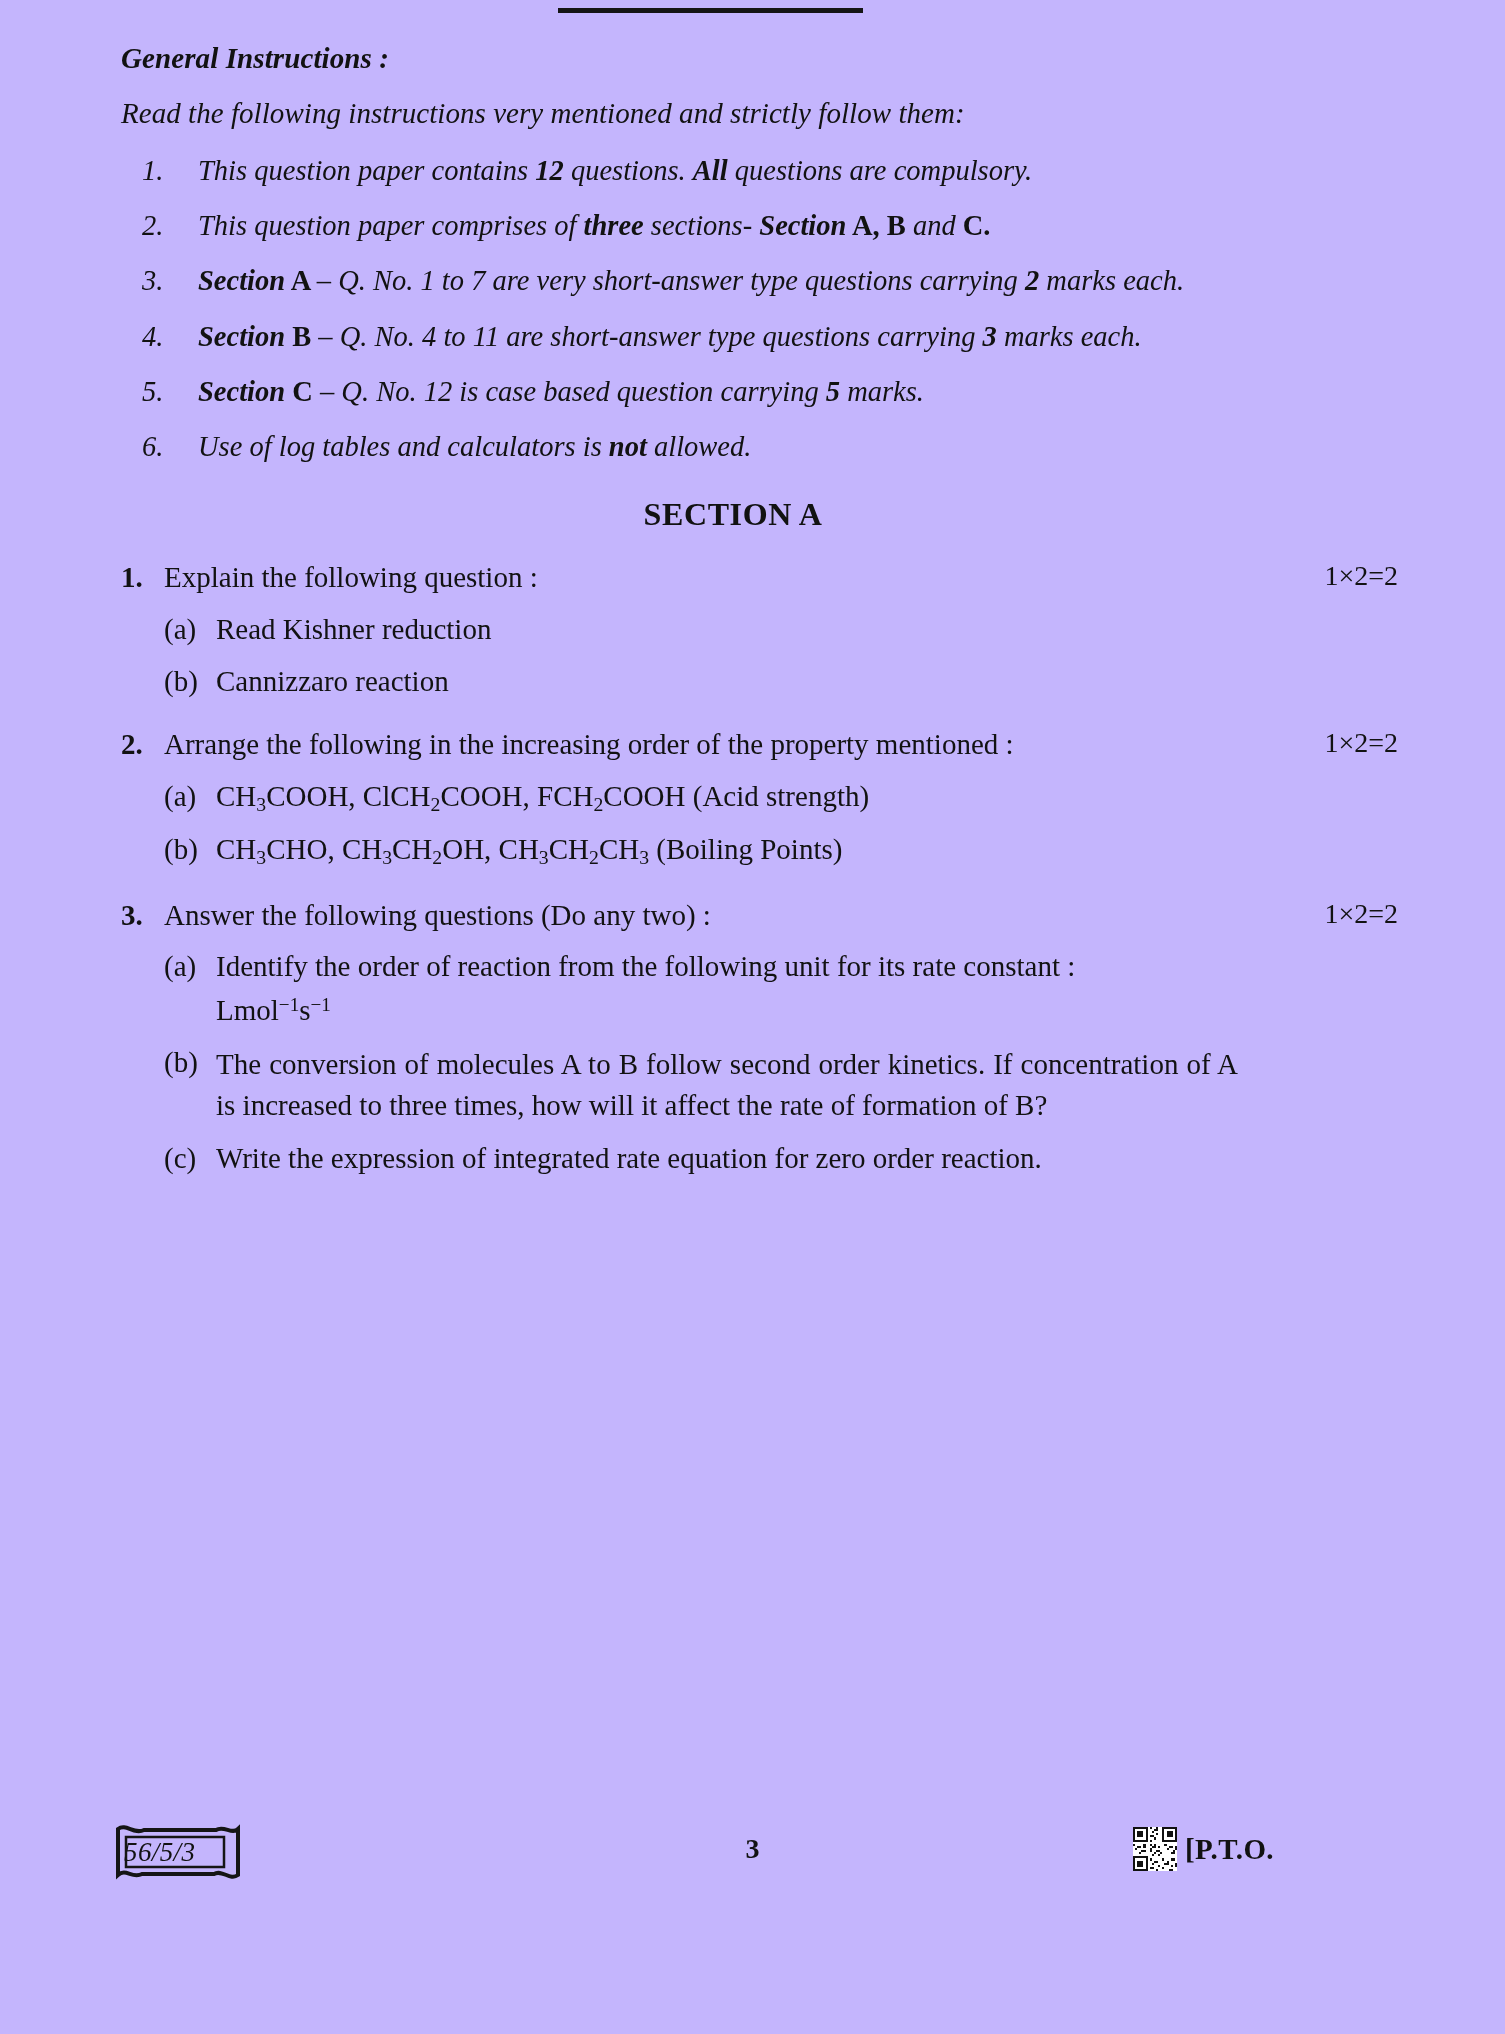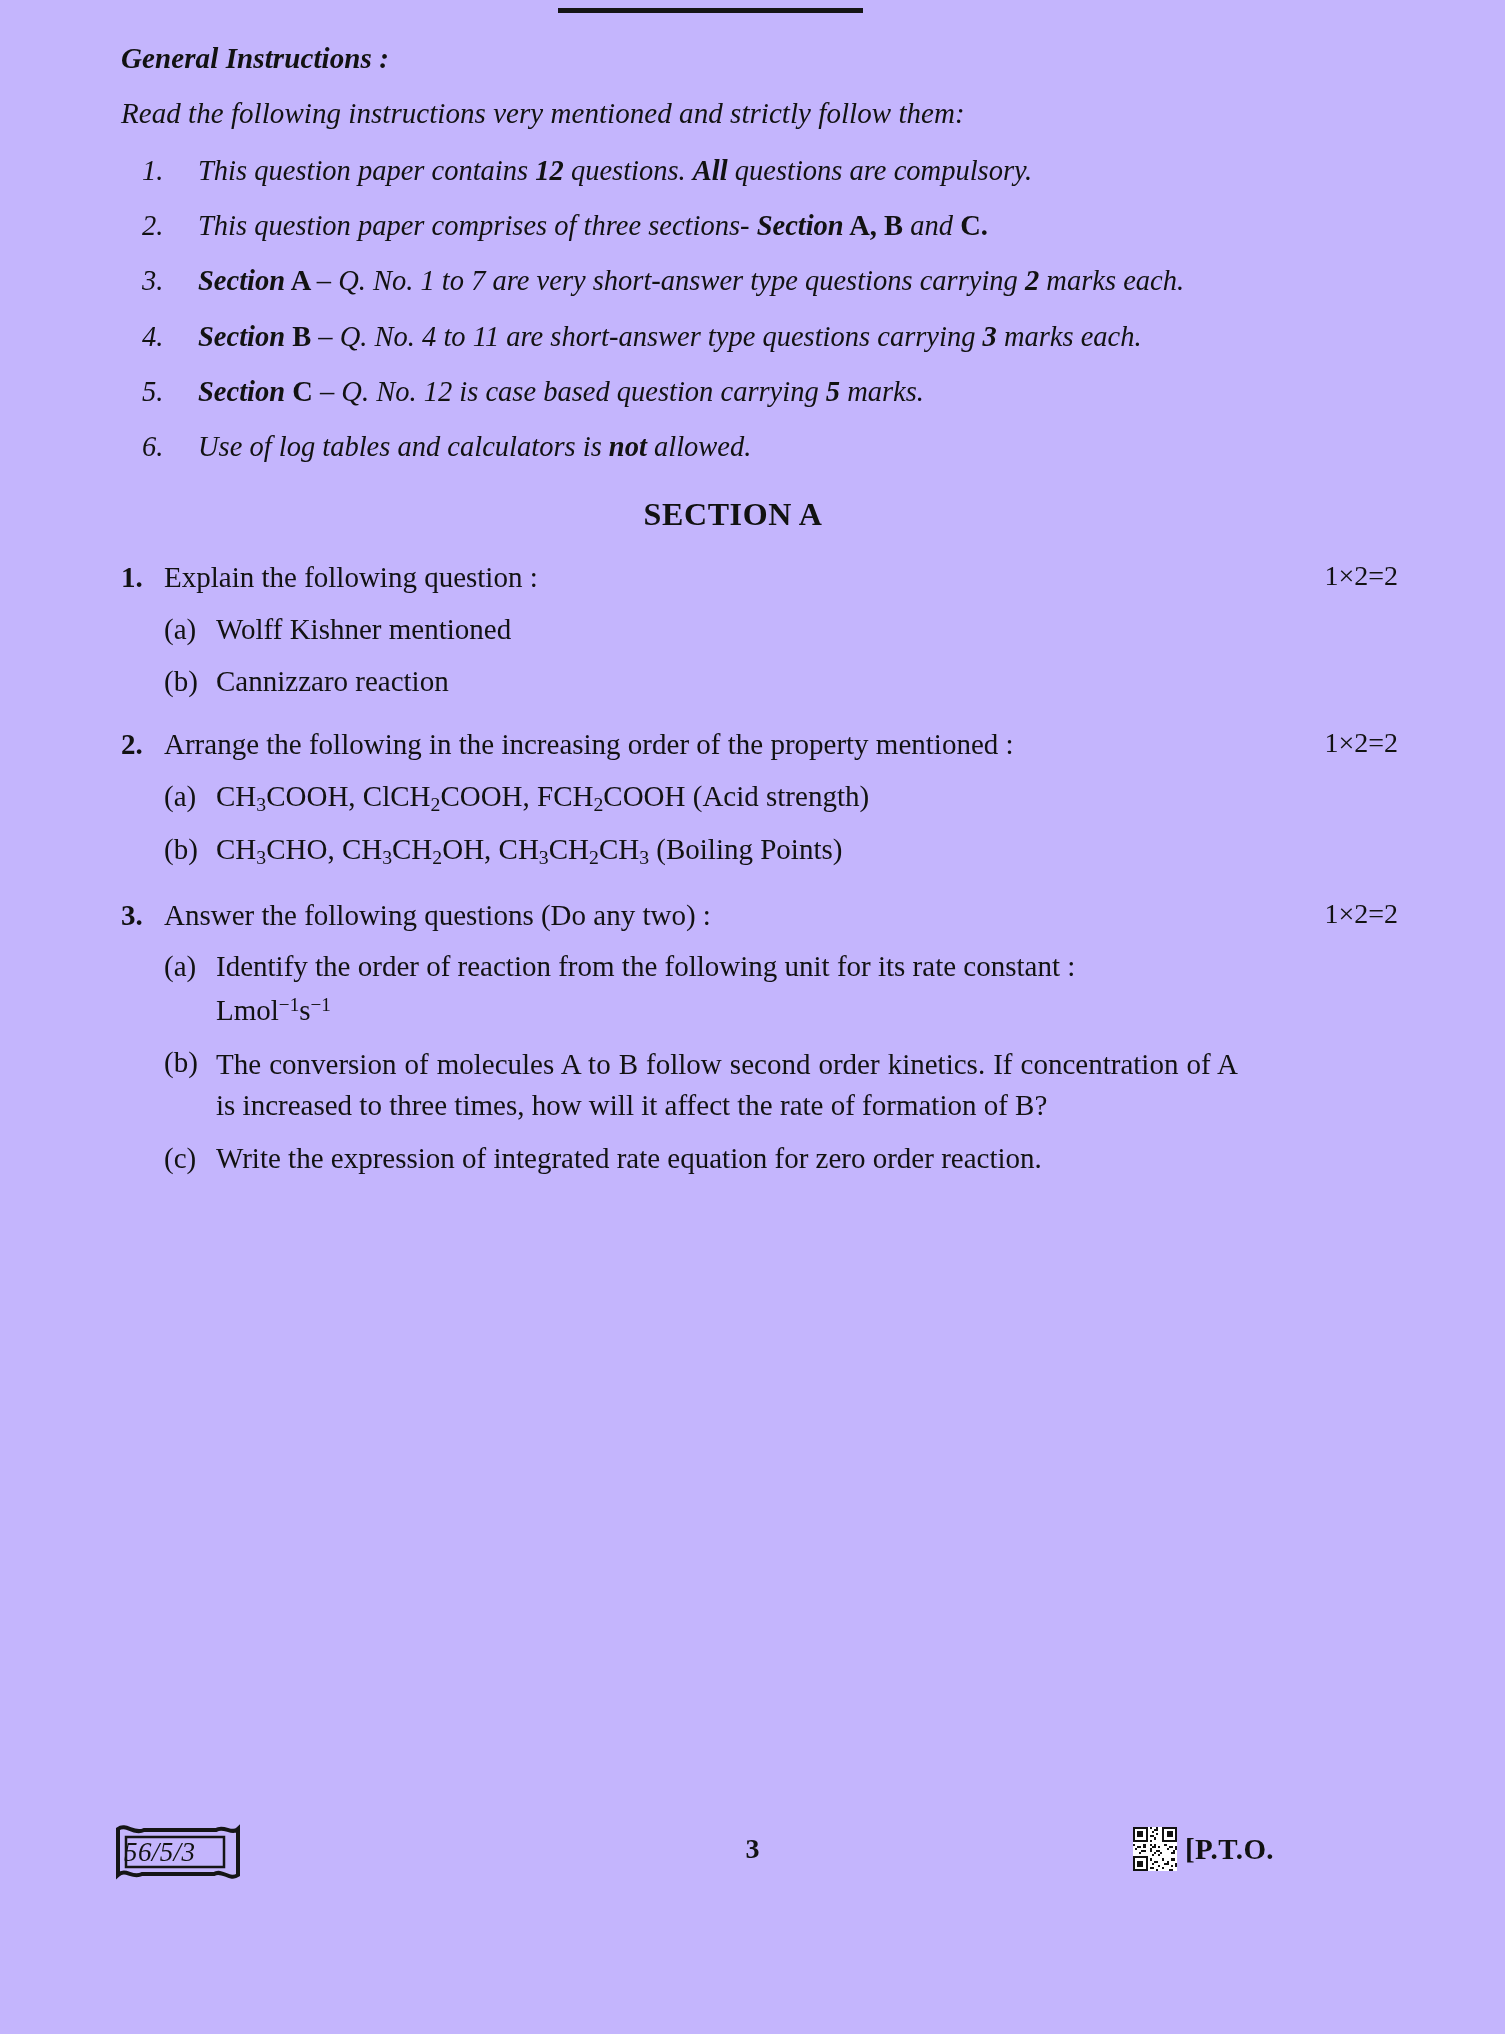--- a/index.html
+++ b/index.html
@@ -218,21 +218,21 @@
 
     <div class="gi-lead">Read the following instructions very mentioned and strictly follow them:</div>
 
     <ol class="instr-list" id="instr-list">
         <li class="instr-item">
           <span class="instr-num">1.</span>
           <span class="instr-text"><span>This question paper contains </span><span style="font-weight: bold;">12</span><span> questions. </span><span style="font-weight: bold;">All</span><span> questions are compulsory.</span></span>
         </li>
         <li class="instr-item">
           <span class="instr-num">2.</span>
-          <span class="instr-text"><span>This question paper comprises of </span><span style="font-weight: normal;">three</span><span> sections- </span><span style="font-weight: bold;">Section</span><span style="font-weight: bold; font-style: normal;"> A, B </span><span>and</span><span style="font-weight: bold; font-style: normal;"> C.</span></span>
+          <span class="instr-text"><span>This question paper comprises of </span><span style="font-weight: bold;">three</span><span> sections- </span><span style="font-weight: bold;">Section</span><span style="font-weight: bold; font-style: normal;"> A, B </span><span>and</span><span style="font-weight: bold; font-style: normal;"> C.</span></span>
         </li>
         <li class="instr-item">
           <span class="instr-num">3.</span>
           <span class="instr-text"><span style="font-weight: bold;">Section</span><span style="font-weight: bold; font-style: normal;"> A </span><span>– Q. No. 1 to 7 are very short-answer type questions carrying </span><span style="font-weight: bold;">2</span><span> marks each.</span></span>
         </li>
         <li class="instr-item">
           <span class="instr-num">4.</span>
           <span class="instr-text"><span style="font-weight: bold;">Section</span><span style="font-weight: bold; font-style: normal;"> B </span><span>– Q. No. 4 to 11 are short-answer type questions carrying </span><span style="font-weight: bold;">3</span><span> marks each.</span></span>
         </li>
         <li class="instr-item">
@@ -250,21 +250,21 @@
     <div id="questions">
         <div class="question">
           <div class="q-row">
             <div class="q-num">1.</div>
             <div class="q-stem">Explain the following question :</div>
           </div>
           <div class="q-marks">1×2=2</div>
           <div class="q-subs">
             <div class="sub">
               <span class="sub-label">(a)</span>
-              <span class="sub-body">Wolff Kishner mentioned</span>
+              <span class="sub-body">Read Kishner reduction</span>
             </div>
             <div class="sub">
               <span class="sub-label">(b)</span>
               <span class="sub-body">Cannizzaro reaction</span>
             </div>
           </div>
         </div>
         <div class="question">
           <div class="q-row">
             <div class="q-num">2.</div>

